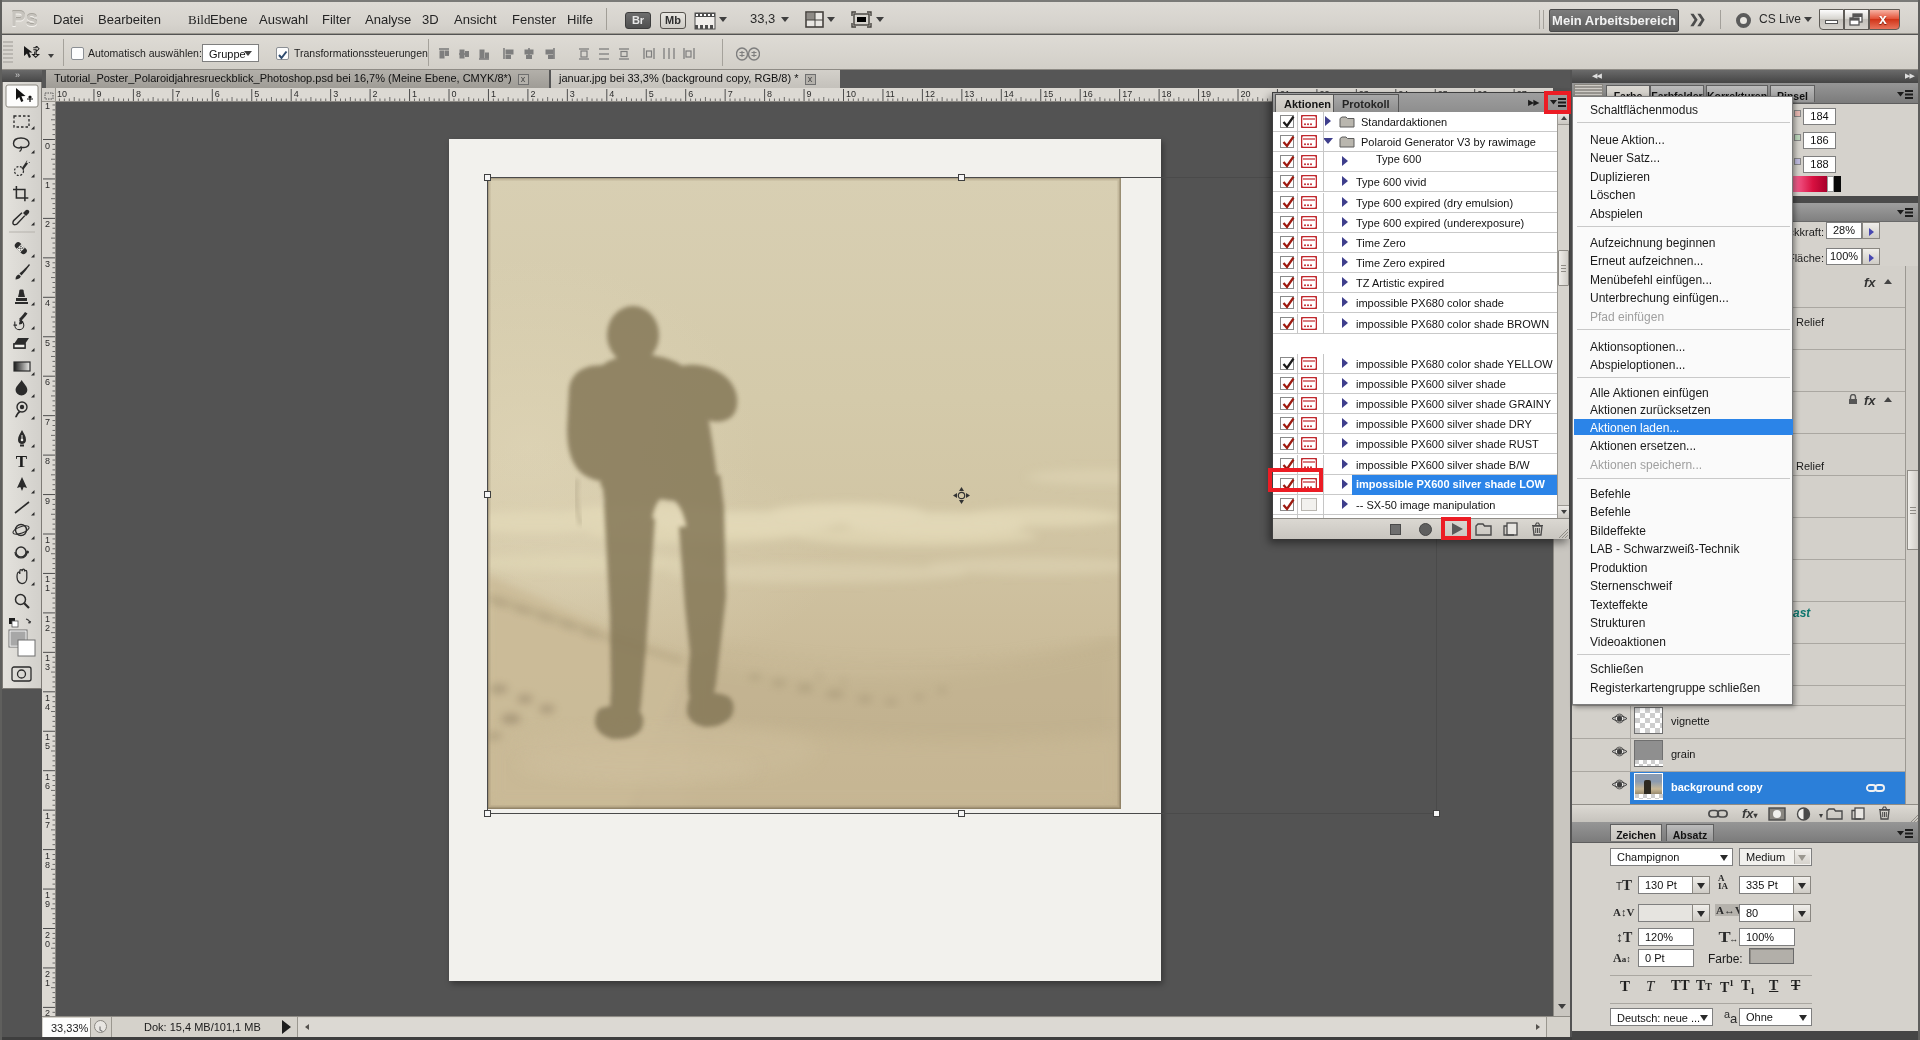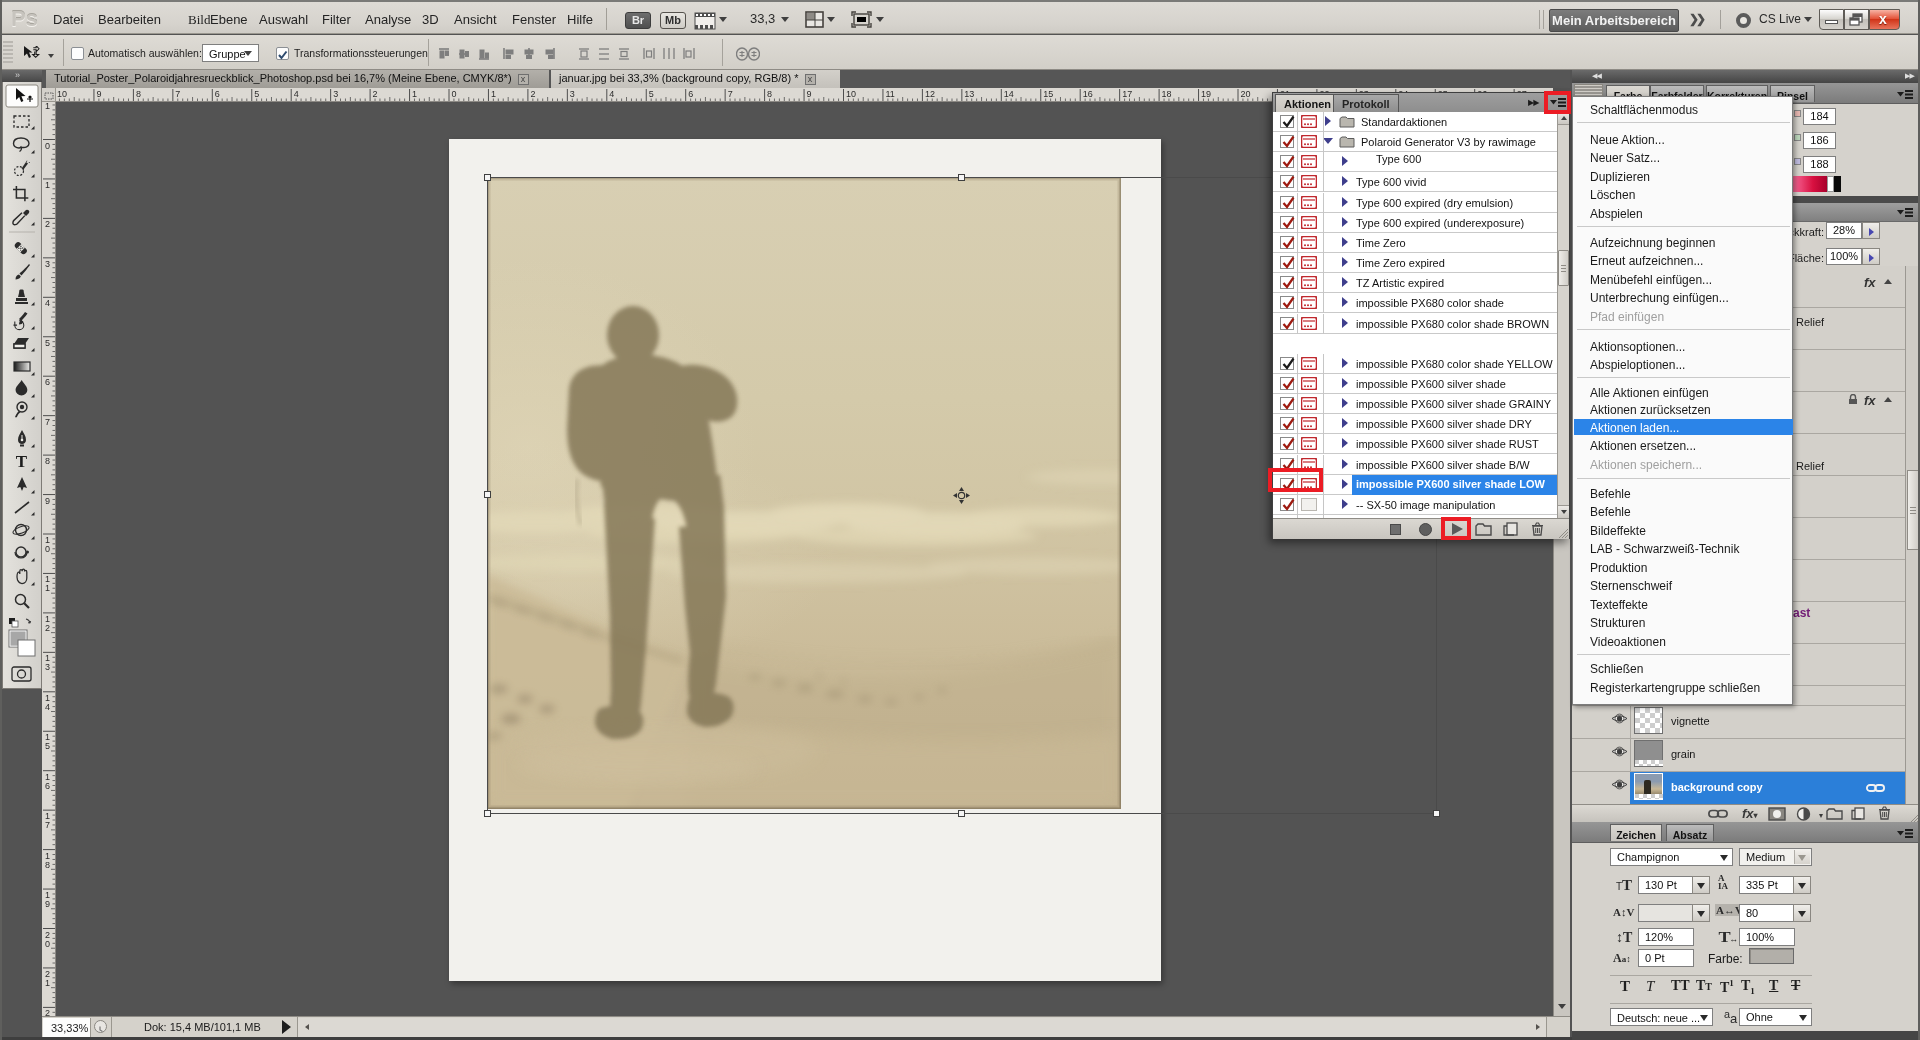--- a/index.html
+++ b/index.html
@@ -1167,21 +1167,21 @@
     <div class="abs" style="left:292px; top:9px; font-size:13px; font-style:italic; font-weight:bold; color:#333;">fx</div>
     <div class="abs" style="left:312px; top:13px; width:0; height:0; border-left:4px solid transparent; border-right:4px solid transparent; border-bottom:5px solid #444;"></div>
     <div class="abs" style="left:224px; top:50px; font-size:11px; color:#1a1a1a;">Relief</div>
     <svg class="abs" style="left:276px; top:128px;" width="10" height="11">
         <rect x="1" y="5" width="8" height="5" fill="#555"></rect>
         <path d="M2.5 5 V3 a2.5 2.5 0 0 1 5 0 V5" fill="none" stroke="#555" stroke-width="1.4"></path>
       </svg>
     <div class="abs" style="left:292px; top:127px; font-size:13px; font-style:italic; font-weight:bold; color:#333;">fx</div>
     <div class="abs" style="left:312px; top:131px; width:0; height:0; border-left:4px solid transparent; border-right:4px solid transparent; border-bottom:5px solid #444;"></div>
     <div class="abs" style="left:224px; top:194px; font-size:11px; color:#1a1a1a;">Relief</div>
-    <div class="abs" style="left:221px; top:340px; font-size:12px; font-weight:bold; color:#701a75;">ast</div>
+    <div class="abs" style="left:221px; top:340px; font-size:12px; font-weight:bold; color:#0f766e;font-style:italic;">ast</div>
 
     <div class="abs" style="left:0; top:439px; width:333px; height:1px; background:#aaa7a1;"></div>
     <div class="abs" style="left:0; top:472px; width:333px; height:1px; background:#aaa7a1;"></div>
     <div class="abs" style="left:0; top:505px; width:333px; height:1px; background:#aaa7a1;"></div>
     <div class="abs" style="left:58px; top:440px; width:1px; height:98px; background:#aaa7a1;"></div>
     <svg class="abs" style="left:40px; top:447px;" width="15" height="11">
         <path d="M0 5.5 Q7.5 0 15 5.5 Q7.5 11 0 5.5" fill="#f0efec" stroke="#3c3c3c"></path>
         <circle cx="7.5" cy="5.5" r="2.6" fill="#3c3c3c"></circle>
         <circle cx="7.5" cy="5.5" r="4.4" fill="none" stroke="#3c3c3c" stroke-width="0.8"></circle>
       </svg>

